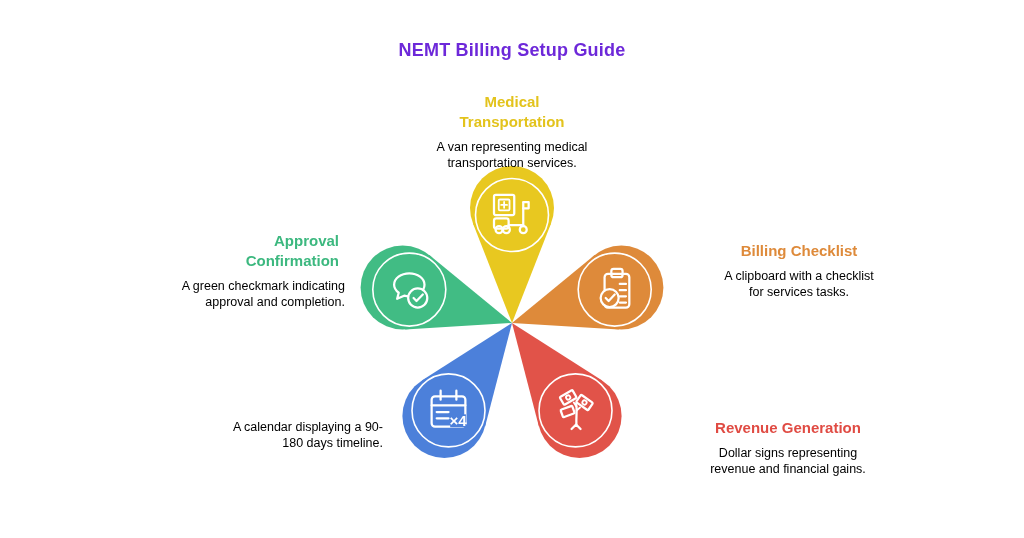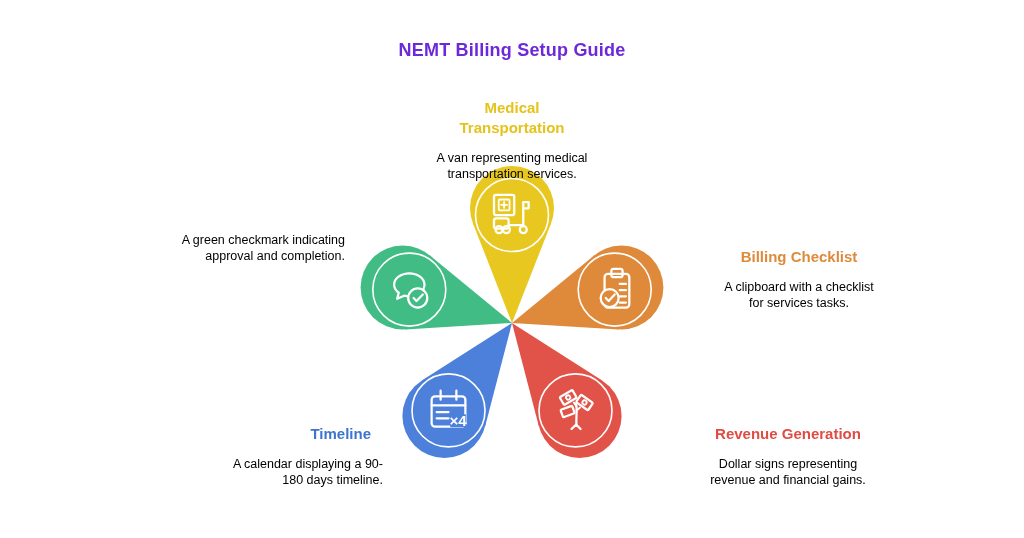--- a/index.html
+++ b/index.html
@@ -9,21 +9,21 @@
     font-family:"Liberation Sans","DejaVu Sans",sans-serif;
   }
   .page-title{
     position:absolute;left:0;right:0;top:40px;
     text-align:center;font-size:18px;font-weight:bold;color:#6d28d9;
     letter-spacing:.2px;
   }
   #flower{position:absolute;left:0;top:0;}
   .section{position:absolute;}
   .section h2{
-    margin:12px;font-size:15px;font-weight:bold;line-height:1.32;
+    margin:6px;font-size:15px;font-weight:bold;line-height:1.32;
     white-space:pre-line;
   }
   .section p{
     margin:7px 0 0 0;font-size:12.5px;color:#000000;line-height:1.3;
     white-space:pre-line;
   }
   .align-c{text-align:center;}
   .align-r{text-align:right;}
   .align-l{text-align:center;}
   .sec-medical {left:382px;top:86px;width:260px;}
@@ -134,32 +134,33 @@
 <div class="page-title">NEMT Billing Setup Guide</div>
 
 <div class="section sec-medical align-c">
   <h2 style="color: rgb(227, 195, 28);">Medical
 Transportation</h2>
   <p>A van representing medical
 transportation services.</p>
 </div>
 
 <div class="section sec-approval align-r">
+  <h2 style="color: rgb(60, 184, 127);">Approval
+Confirmation</h2>
   <p>A green checkmark indicating
 approval and completion.</p>
 </div>
 
 <div class="section sec-billing align-l">
   <h2 style="color: rgb(222, 138, 58);">Billing Checklist</h2>
   <p>A clipboard with a checklist
 for services tasks.</p>
 </div>
 
 <div class="section sec-timeline align-r">
-  <h2 style="color: rgb(61, 116, 207);">Timeline</h2>
   <p>A calendar displaying a 90-
 180 days timeline.</p>
 </div>
 
 <div class="section sec-revenue align-l">
   <h2 style="color: rgb(224, 75, 67);">Revenue Generation</h2>
   <p>Dollar signs representing
 revenue and financial gains.</p>
 </div>
 

